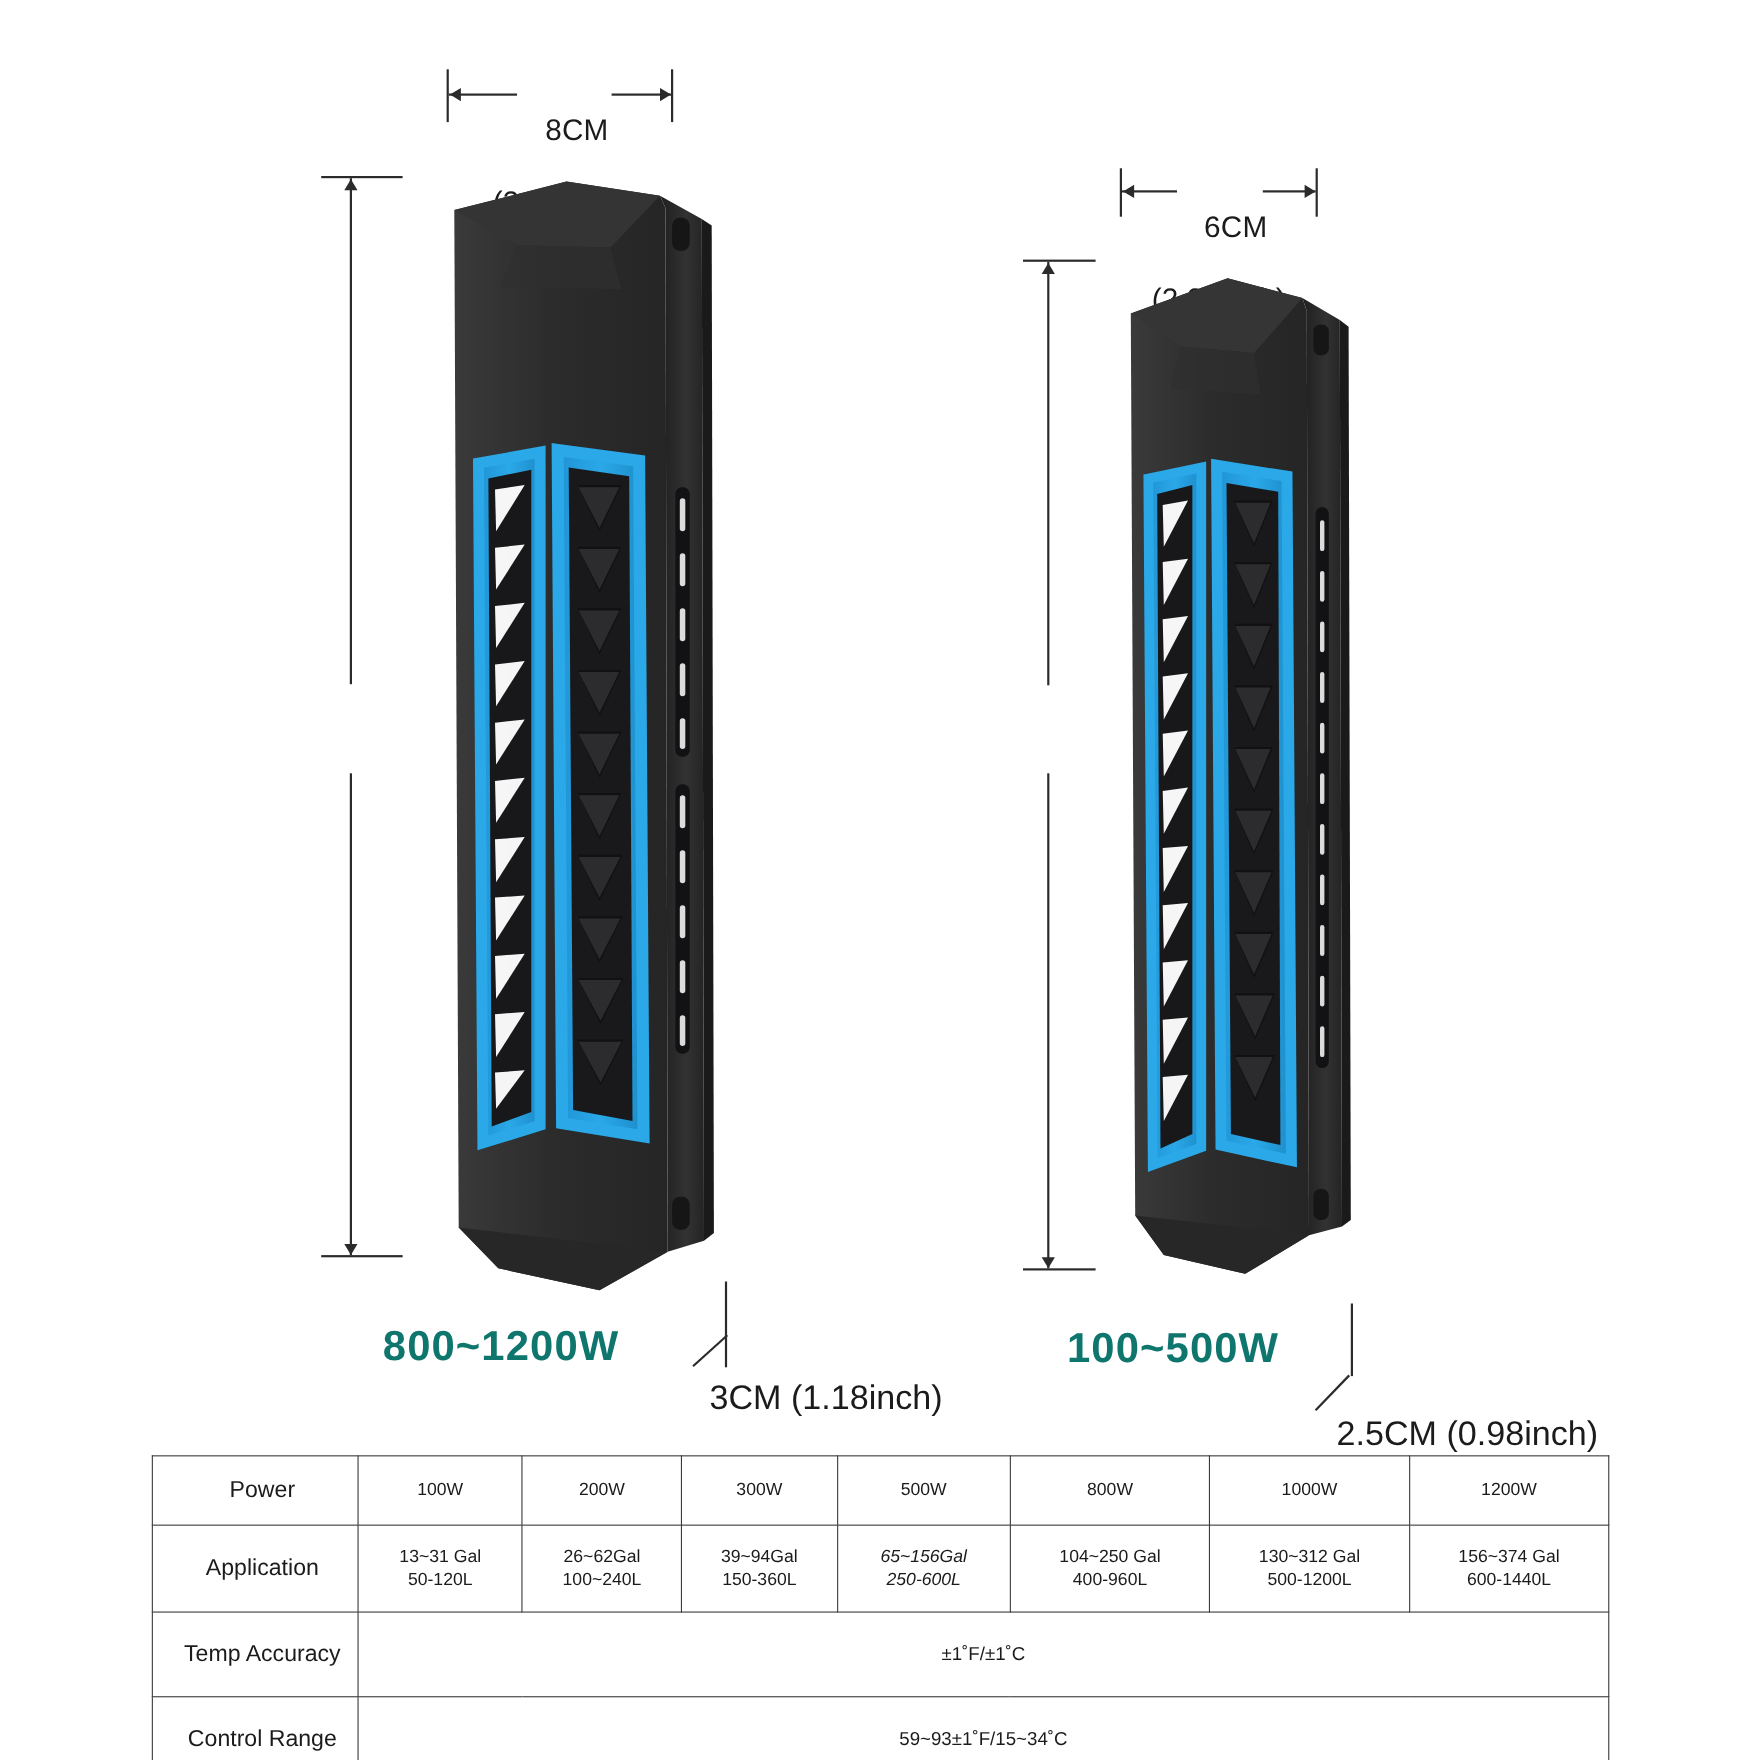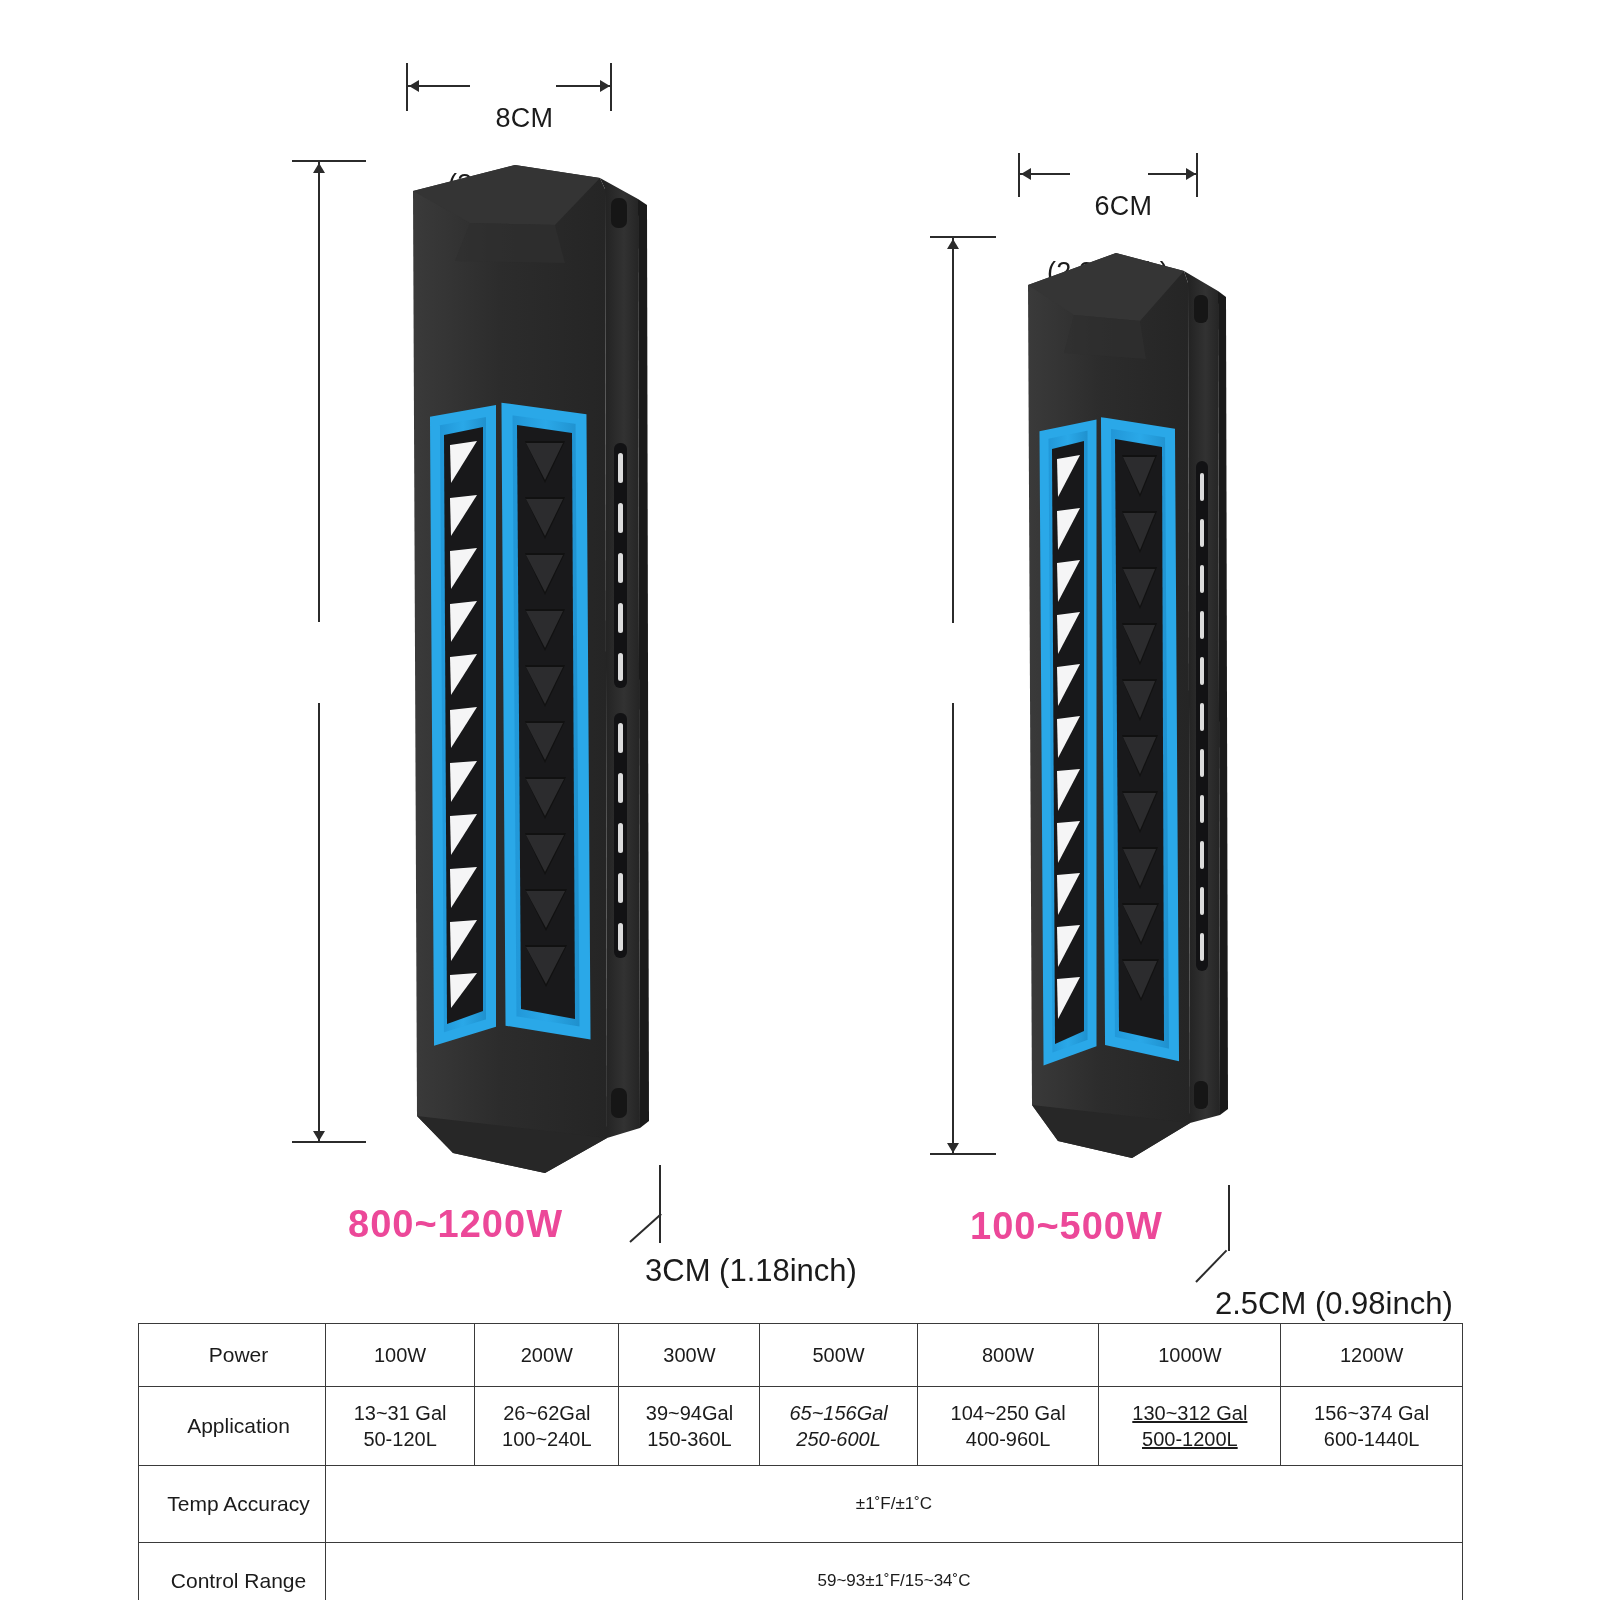--- a/index.html
+++ b/index.html
@@ -29,21 +29,21 @@
     color: #1b1b1b;
     text-align: center;
     white-space: pre;
     letter-spacing: 0.2px;
   }
   .dim .sub { display: block; }
   .power-label {
     position: absolute;
     font-size: 38px;
     font-weight: bold;
-    color: #ec4899;
+    color: #0f766e;
     letter-spacing: 1px;
     white-space: nowrap;
   }
   .thin-label {
     position: absolute;
     font-size: 31px;
     color: #1b1b1b;
     white-space: nowrap;
   }
   
@@ -90,21 +90,21 @@
     border-collapse: collapse;
     font-size: 20px;
     color: #1b1b1b;
   }
   .spec-table td {
     border: 1px solid #3a3a3a;
     text-align: center;
     vertical-align: middle;
     padding: 12px 4px;
     line-height: 1.32;
-    font-size: 20px;
+    font-size: 16px;
   }
   .spec-table td.rowhead {
     width: 165px;
     font-size: 21px;
     padding-left: 17px;
   }
   .spec-table tr.r-power td { height: 38px; }
   .spec-table tr.r-app td { height: 54px; }
   .spec-table tr.r-temp td,
   .spec-table tr.r-ctrl td { height: 52px; }
@@ -370,21 +370,21 @@
         <td style="white-space:pre-line;">13~31 Gal
 50-120L</td>
         <td style="white-space:pre-line;">26~62Gal
 100~240L</td>
         <td style="white-space:pre-line;">39~94Gal
 150-360L</td>
         <td style="white-space:pre-line;font-style:italic;">65~156Gal
 250-600L</td>
         <td style="white-space:pre-line;">104~250 Gal
 400-960L</td>
-        <td style="white-space:pre-line;text-decoration:underline;">130~312 Gal
+        <td style="white-space:pre-line;">130~312 Gal
 500-1200L</td>
         <td style="white-space:pre-line;">156~374 Gal
 600-1440L</td>
       </tr>
       <tr class="r-temp">
         <td class="rowhead">Temp Accuracy</td>
         <td class="wide" colspan="7">±1˚F/±1˚C</td>
       </tr>
       <tr class="r-ctrl">
         <td class="rowhead">Control Range</td>

